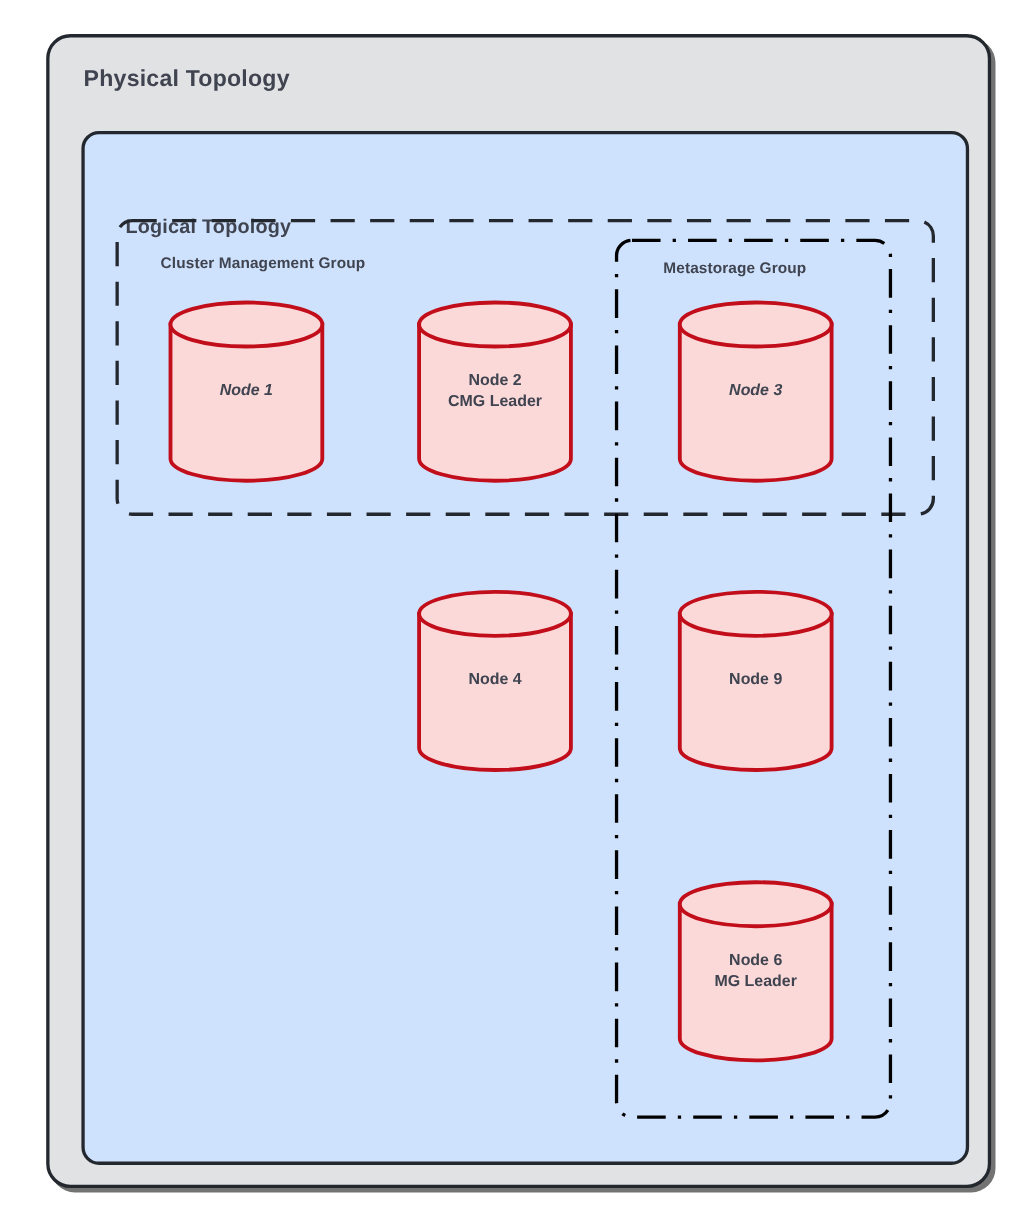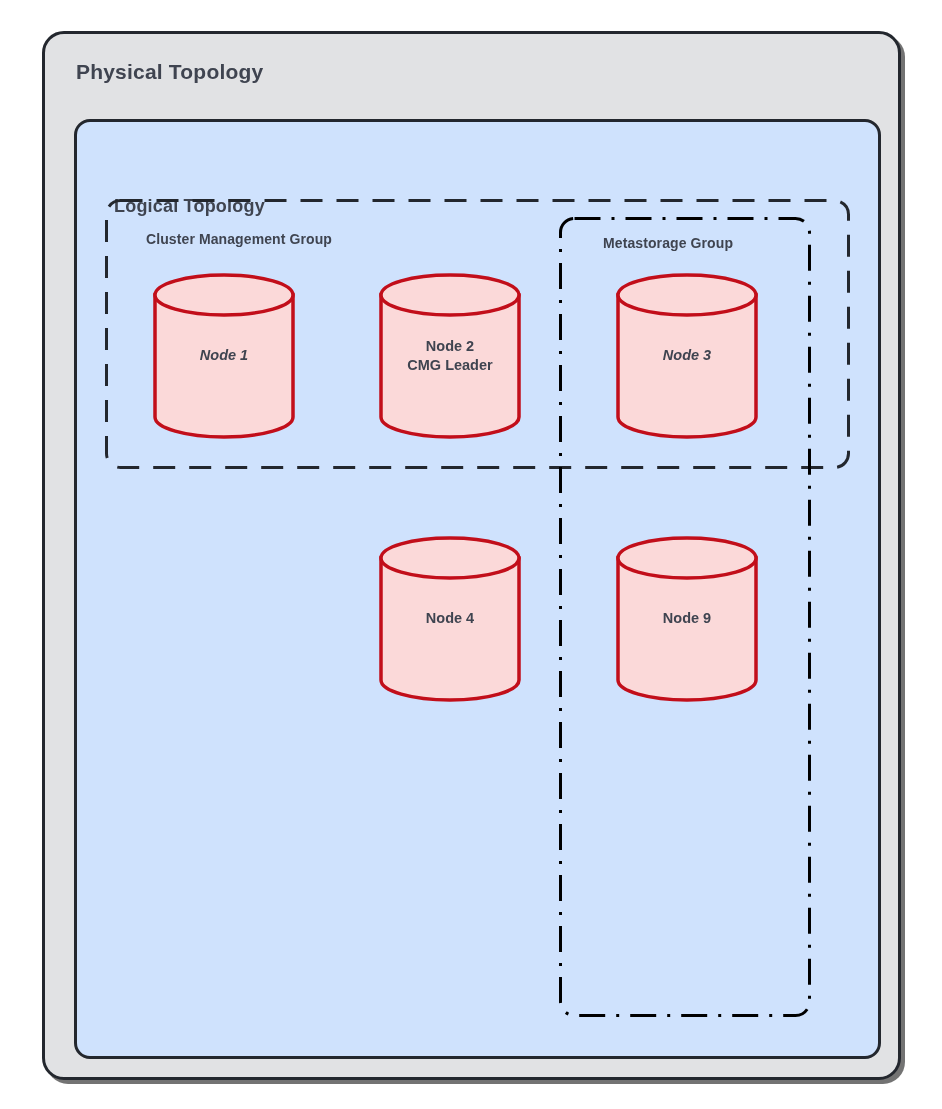--- a/index.html
+++ b/index.html
@@ -226,14 +226,24 @@
     <svg width="144" height="168" viewBox="0 0 144 168">
       <path d="M3,23 L3,145 A69,20 0 0,0 141,145 L141,23 Z" fill="#fbd9d9" stroke="#c20e1a" stroke-width="3.5"></path>
       <ellipse cx="72" cy="23" rx="69" ry="20" fill="#fbd9d9" stroke="#c20e1a" stroke-width="3.5"></ellipse>
     </svg>
     <div class="node-label">
       <span>Node 9</span>
       <span></span>
     </div>
   </div>
 
+  <div class="node" id="node-6">
+    <svg width="144" height="168" viewBox="0 0 144 168">
+      <path d="M3,23 L3,145 A69,20 0 0,0 141,145 L141,23 Z" fill="#fbd9d9" stroke="#c20e1a" stroke-width="3.5"></path>
+      <ellipse cx="72" cy="23" rx="69" ry="20" fill="#fbd9d9" stroke="#c20e1a" stroke-width="3.5"></ellipse>
+    </svg>
+    <div class="node-label">
+      <span>Node 6</span>
+      <span>MG Leader</span>
+    </div>
+  </div>
 
 </div>
 
 </body></html>

